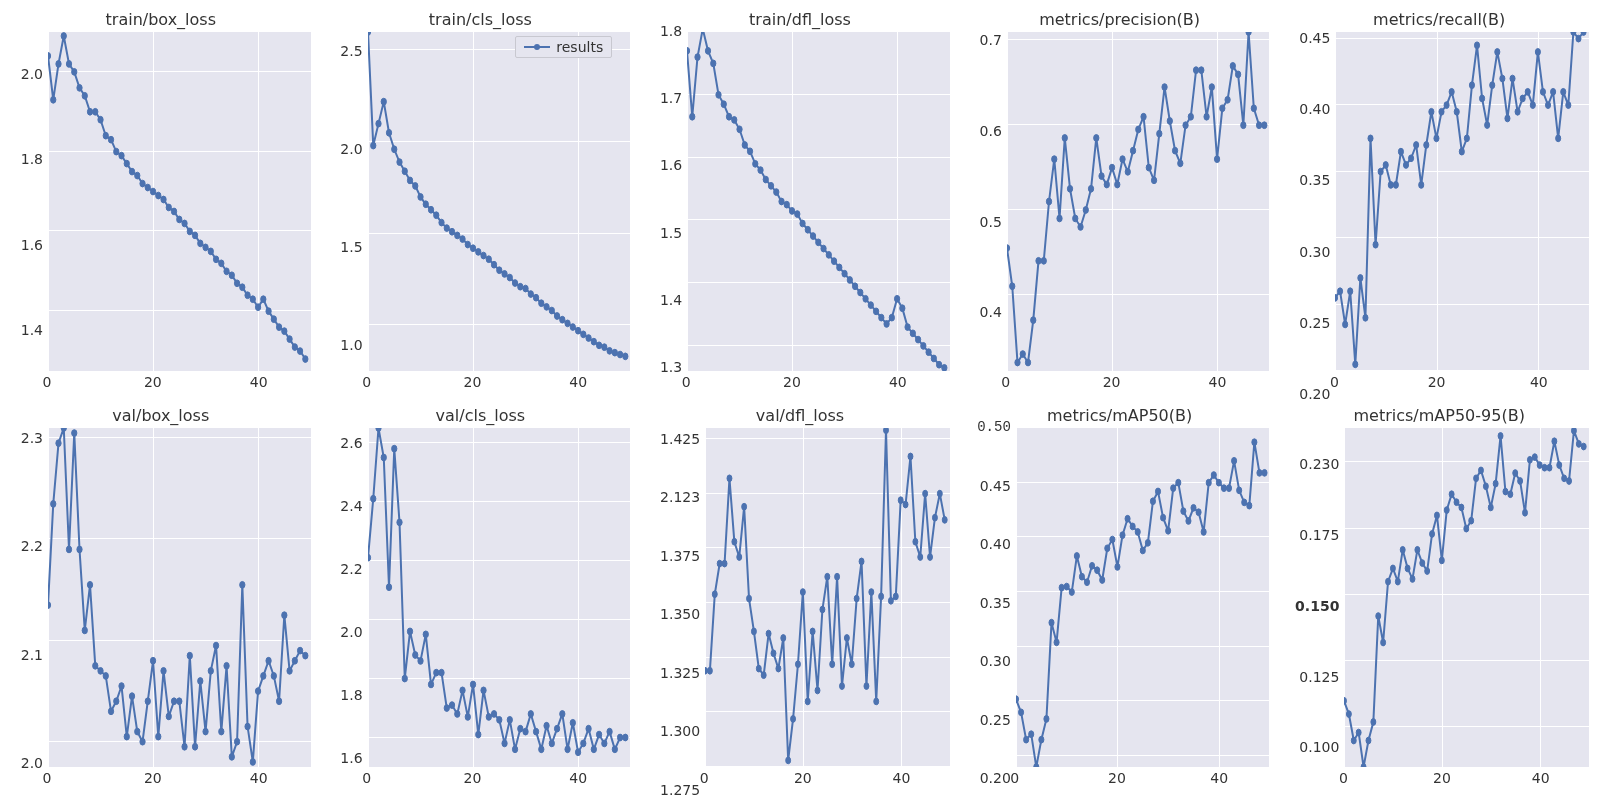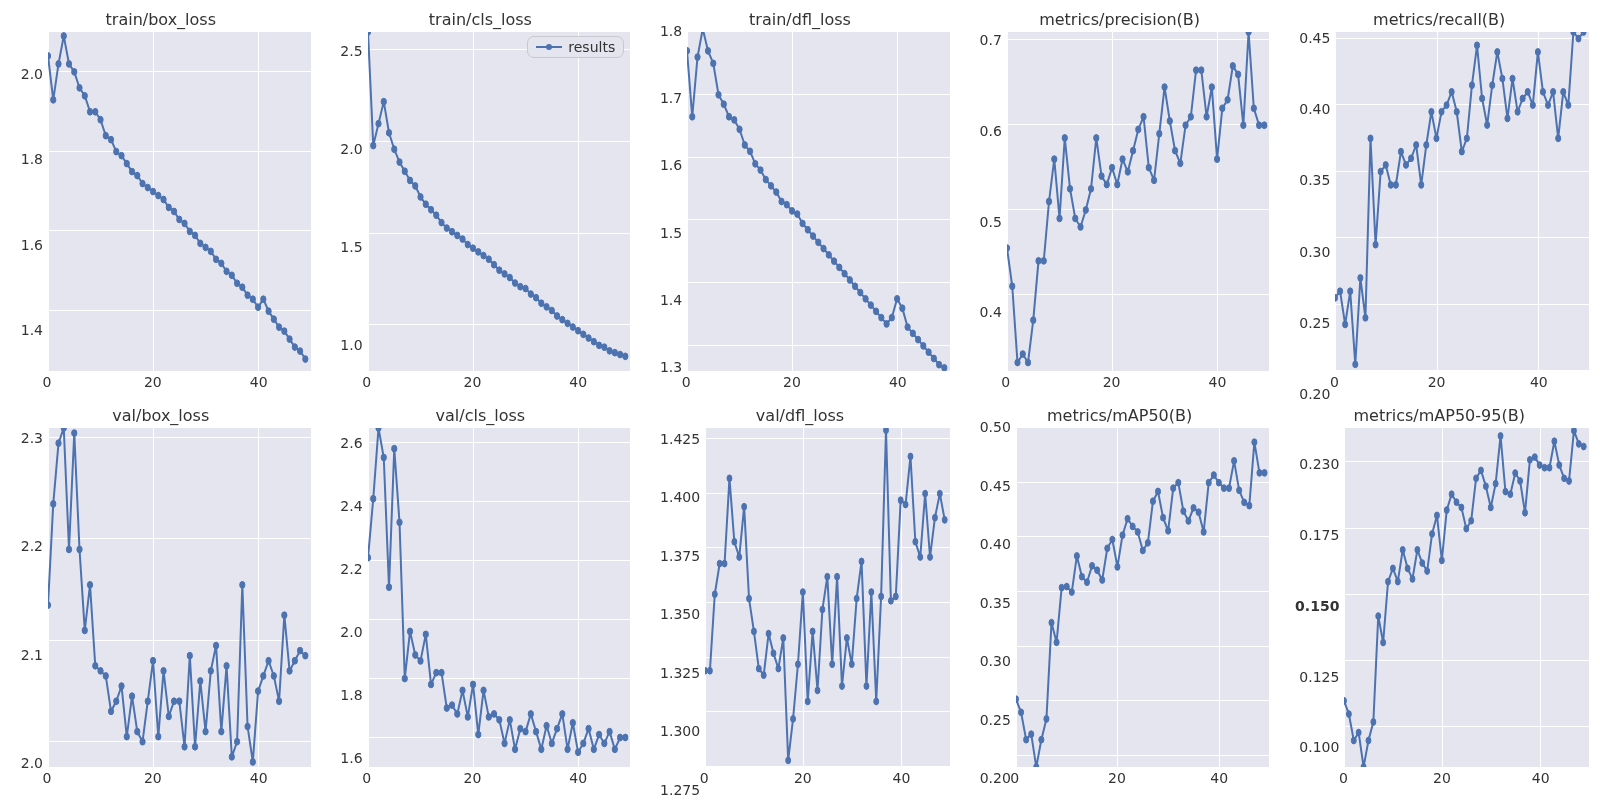--- a/index.html
+++ b/index.html
@@ -261,21 +261,21 @@
               <circle cx="820.0" cy="891.9" r="10" vector-effect="non-scaling-stroke"></circle>
               <circle cx="840.0" cy="902.7" r="10" vector-effect="non-scaling-stroke"></circle>
               <circle cx="860.0" cy="913.5" r="10" vector-effect="non-scaling-stroke"></circle>
               <circle cx="880.0" cy="924.3" r="10" vector-effect="non-scaling-stroke"></circle>
               <circle cx="900.0" cy="929.7" r="10" vector-effect="non-scaling-stroke"></circle>
               <circle cx="920.0" cy="940.5" r="10" vector-effect="non-scaling-stroke"></circle>
               <circle cx="940.0" cy="945.9" r="10" vector-effect="non-scaling-stroke"></circle>
               <circle cx="960.0" cy="951.4" r="10" vector-effect="non-scaling-stroke"></circle>
               <circle cx="980.0" cy="956.8" r="10" vector-effect="non-scaling-stroke"></circle>
             </svg>
-            <div class="legend" style="right: 6px; top: 4px; border-radius: 7px;">
+            <div class="legend" style="right: 18px; top: 4px;">
               <span class="mark"></span>
               <span>results</span>
             </div>
           </div>
           <div class="xaxis">
             <div class="xlabel" style="left: 0%;">0</div>
             <div class="xlabel" style="left: 40%;">20</div>
             <div class="xlabel" style="left: 80%;">40</div>
           </div>
         </div>
@@ -695,21 +695,21 @@
     </div>
     <div class="panel">
       <div class="title">val/dfl_loss</div>
       <div class="plot-row">
         <div class="yaxis" style="width: 51px;">
           <div class="ylabel" style="bottom: 0%;">1.275</div>
           <div class="ylabel" style="bottom: 16.129%;">1.300</div>
           <div class="ylabel" style="bottom: 32.2581%;">1.325</div>
           <div class="ylabel" style="bottom: 48.3871%;">1.350</div>
           <div class="ylabel" style="bottom: 64.5161%;">1.375</div>
-          <div class="ylabel" style="bottom: 80.6452%;">1.400</div>
+          <div class="ylabel" style="bottom: 80.6452%;">2.123</div>
           <div class="ylabel" style="bottom: 96.7742%;">1.425</div>
         </div>
         <div class="plot-col">
           <div class="plot">
             <div class="gridline-h" style="bottom: 0%;"></div>
             <div class="gridline-h" style="bottom: 16.129%;"></div>
             <div class="gridline-h" style="bottom: 32.2581%;"></div>
             <div class="gridline-h" style="bottom: 48.3871%;"></div>
             <div class="gridline-h" style="bottom: 64.5161%;"></div>
             <div class="gridline-h" style="bottom: 80.6452%;"></div>
@@ -782,21 +782,21 @@
     <div class="panel">
       <div class="title">metrics/mAP50(B)</div>
       <div class="plot-row">
         <div class="yaxis" style="width: 42px;">
           <div class="ylabel" style="bottom: 3.22581%;">0.20</div>
           <div class="ylabel" style="bottom: 19.3548%;">0.25</div>
           <div class="ylabel" style="bottom: 35.4839%;">0.30</div>
           <div class="ylabel" style="bottom: 51.6129%;">0.35</div>
           <div class="ylabel" style="bottom: 67.7419%;">0.40</div>
           <div class="ylabel" style="bottom: 83.871%;">0.45</div>
-          <div class="ylabel" style="bottom: 100%;">0.50</div>
+          <div class="ylabel" style="bottom: 100%; font-family: Liberation Mono, monospace;">0.50</div>
         </div>
         <div class="plot-col">
           <div class="plot">
             <div class="gridline-h" style="bottom: 3.22581%;"></div>
             <div class="gridline-h" style="bottom: 19.3548%;"></div>
             <div class="gridline-h" style="bottom: 35.4839%;"></div>
             <div class="gridline-h" style="bottom: 51.6129%;"></div>
             <div class="gridline-h" style="bottom: 67.7419%;"></div>
             <div class="gridline-h" style="bottom: 83.871%;"></div>
             <div class="gridline-h" style="bottom: 100%;"></div>

